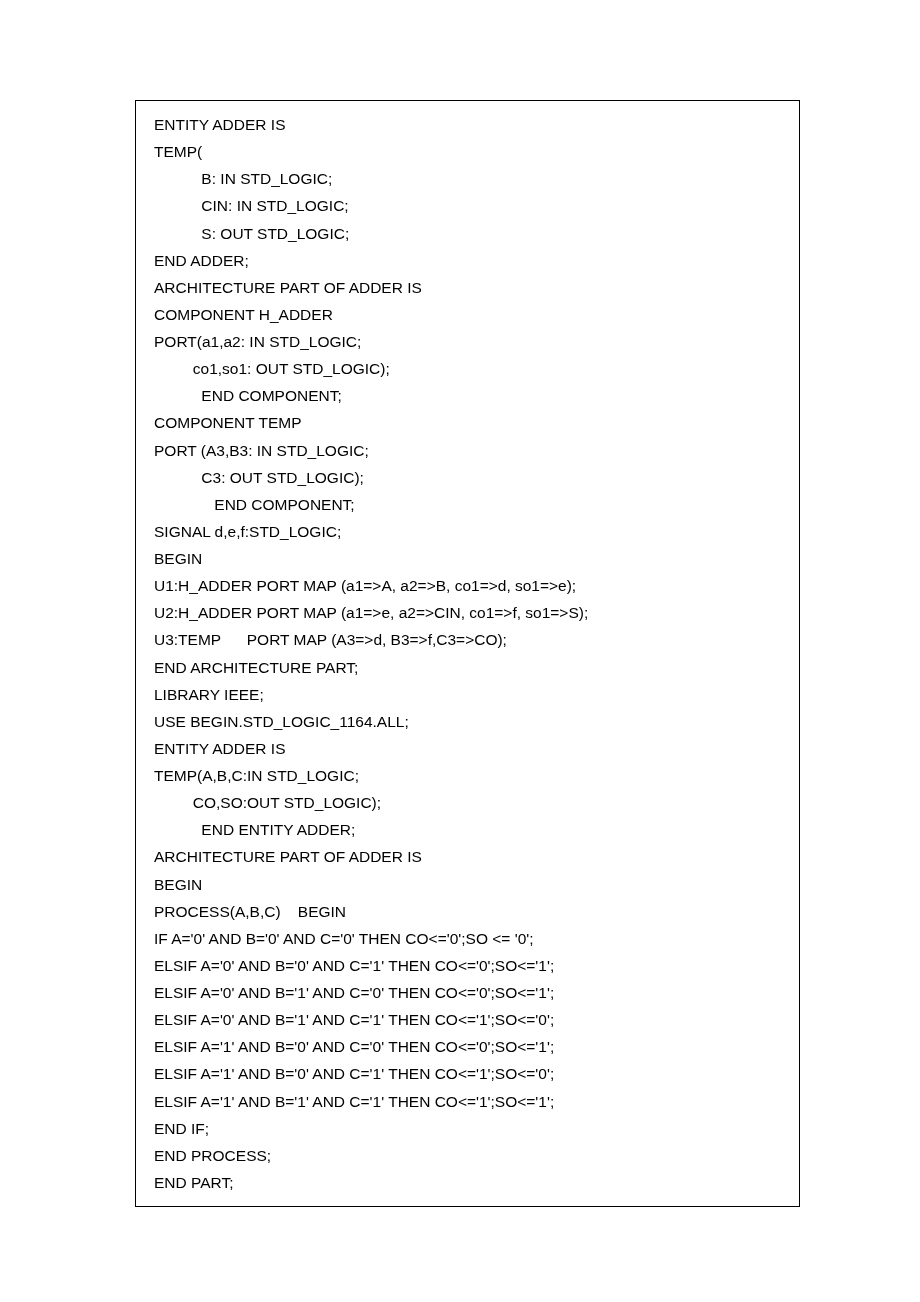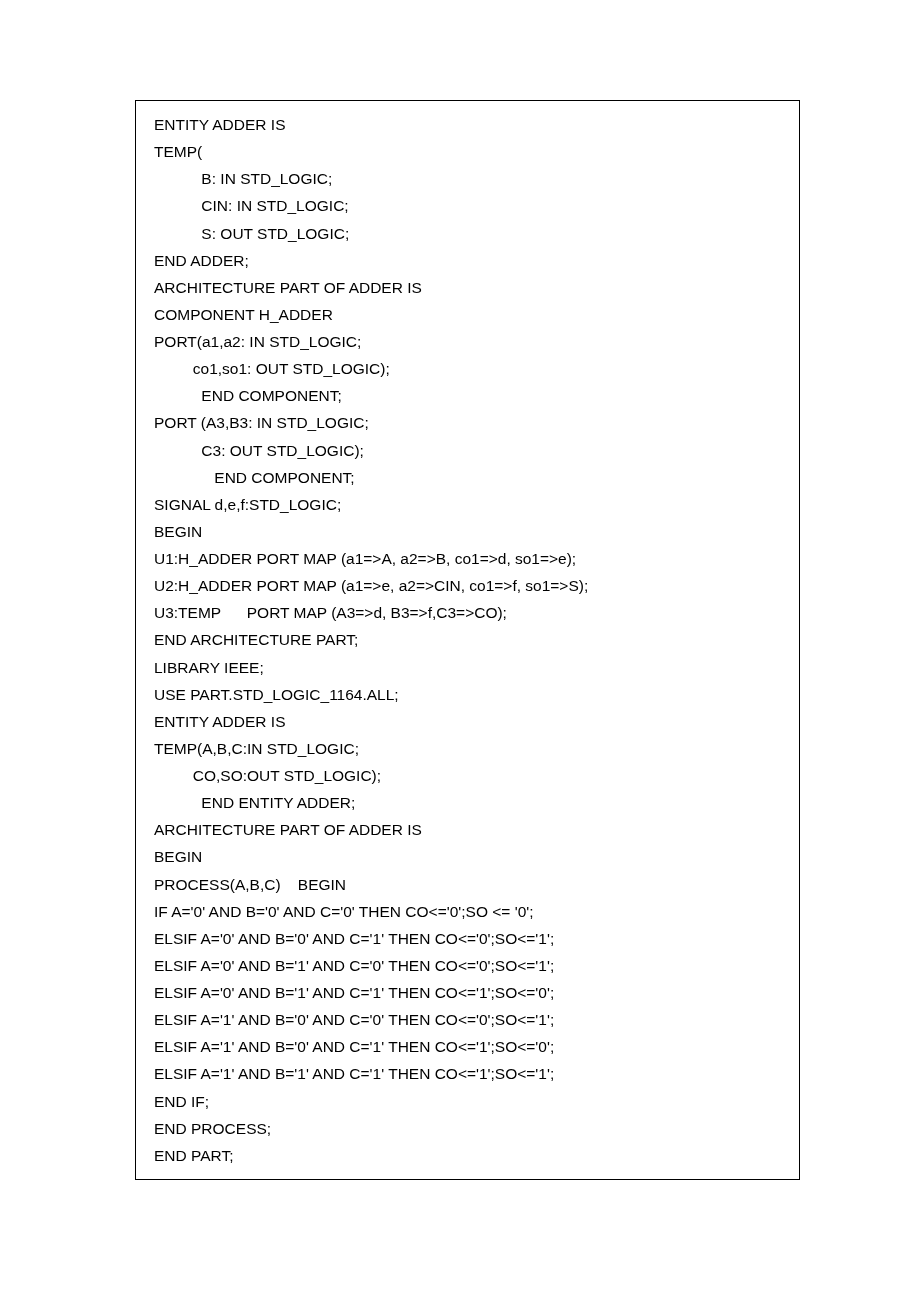--- a/index.html
+++ b/index.html
@@ -35,31 +35,32 @@
     <div class="code-line">TEMP(</div>
     <div class="code-line">           B: IN STD_LOGIC;</div>
     <div class="code-line">           CIN: IN STD_LOGIC;</div>
     <div class="code-line">           S: OUT STD_LOGIC;</div>
     <div class="code-line">END ADDER;</div>
     <div class="code-line">ARCHITECTURE PART OF ADDER IS</div>
     <div class="code-line">COMPONENT H_ADDER</div>
     <div class="code-line">PORT(a1,a2: IN STD_LOGIC;</div>
     <div class="code-line">         co1,so1: OUT STD_LOGIC);</div>
     <div class="code-line">           END COMPONENT;</div>
+    <div class="code-line">COMPONENT TEMP</div>
     <div class="code-line">PORT (A3,B3: IN STD_LOGIC;</div>
     <div class="code-line">           C3: OUT STD_LOGIC);</div>
     <div class="code-line">              END COMPONENT;</div>
     <div class="code-line">SIGNAL d,e,f:STD_LOGIC;</div>
     <div class="code-line">BEGIN</div>
     <div class="code-line">U1:H_ADDER PORT MAP (a1=&gt;A, a2=&gt;B, co1=&gt;d, so1=&gt;e);</div>
     <div class="code-line">U2:H_ADDER PORT MAP (a1=&gt;e, a2=&gt;CIN, co1=&gt;f, so1=&gt;S);</div>
     <div class="code-line">U3:TEMP      PORT MAP (A3=&gt;d, B3=&gt;f,C3=&gt;CO);</div>
     <div class="code-line">END ARCHITECTURE PART;</div>
     <div class="code-line">LIBRARY IEEE;</div>
-    <div class="code-line">USE PART.STD_LOGIC_1164.ALL;</div>
+    <div class="code-line">USE BEGIN.STD_LOGIC_1164.ALL;</div>
     <div class="code-line">ENTITY ADDER IS</div>
     <div class="code-line">TEMP(A,B,C:IN STD_LOGIC;</div>
     <div class="code-line">         CO,SO:OUT STD_LOGIC);</div>
     <div class="code-line">           END ENTITY ADDER;</div>
     <div class="code-line">ARCHITECTURE PART OF ADDER IS</div>
     <div class="code-line">BEGIN</div>
     <div class="code-line">PROCESS(A,B,C)    BEGIN</div>
     <div class="code-line">IF A='0' AND B='0' AND C='0' THEN CO&lt;='0';SO &lt;= '0';</div>
     <div class="code-line">ELSIF A='0' AND B='0' AND C='1' THEN CO&lt;='0';SO&lt;='1';</div>
     <div class="code-line">ELSIF A='0' AND B='1' AND C='0' THEN CO&lt;='0';SO&lt;='1';</div>

